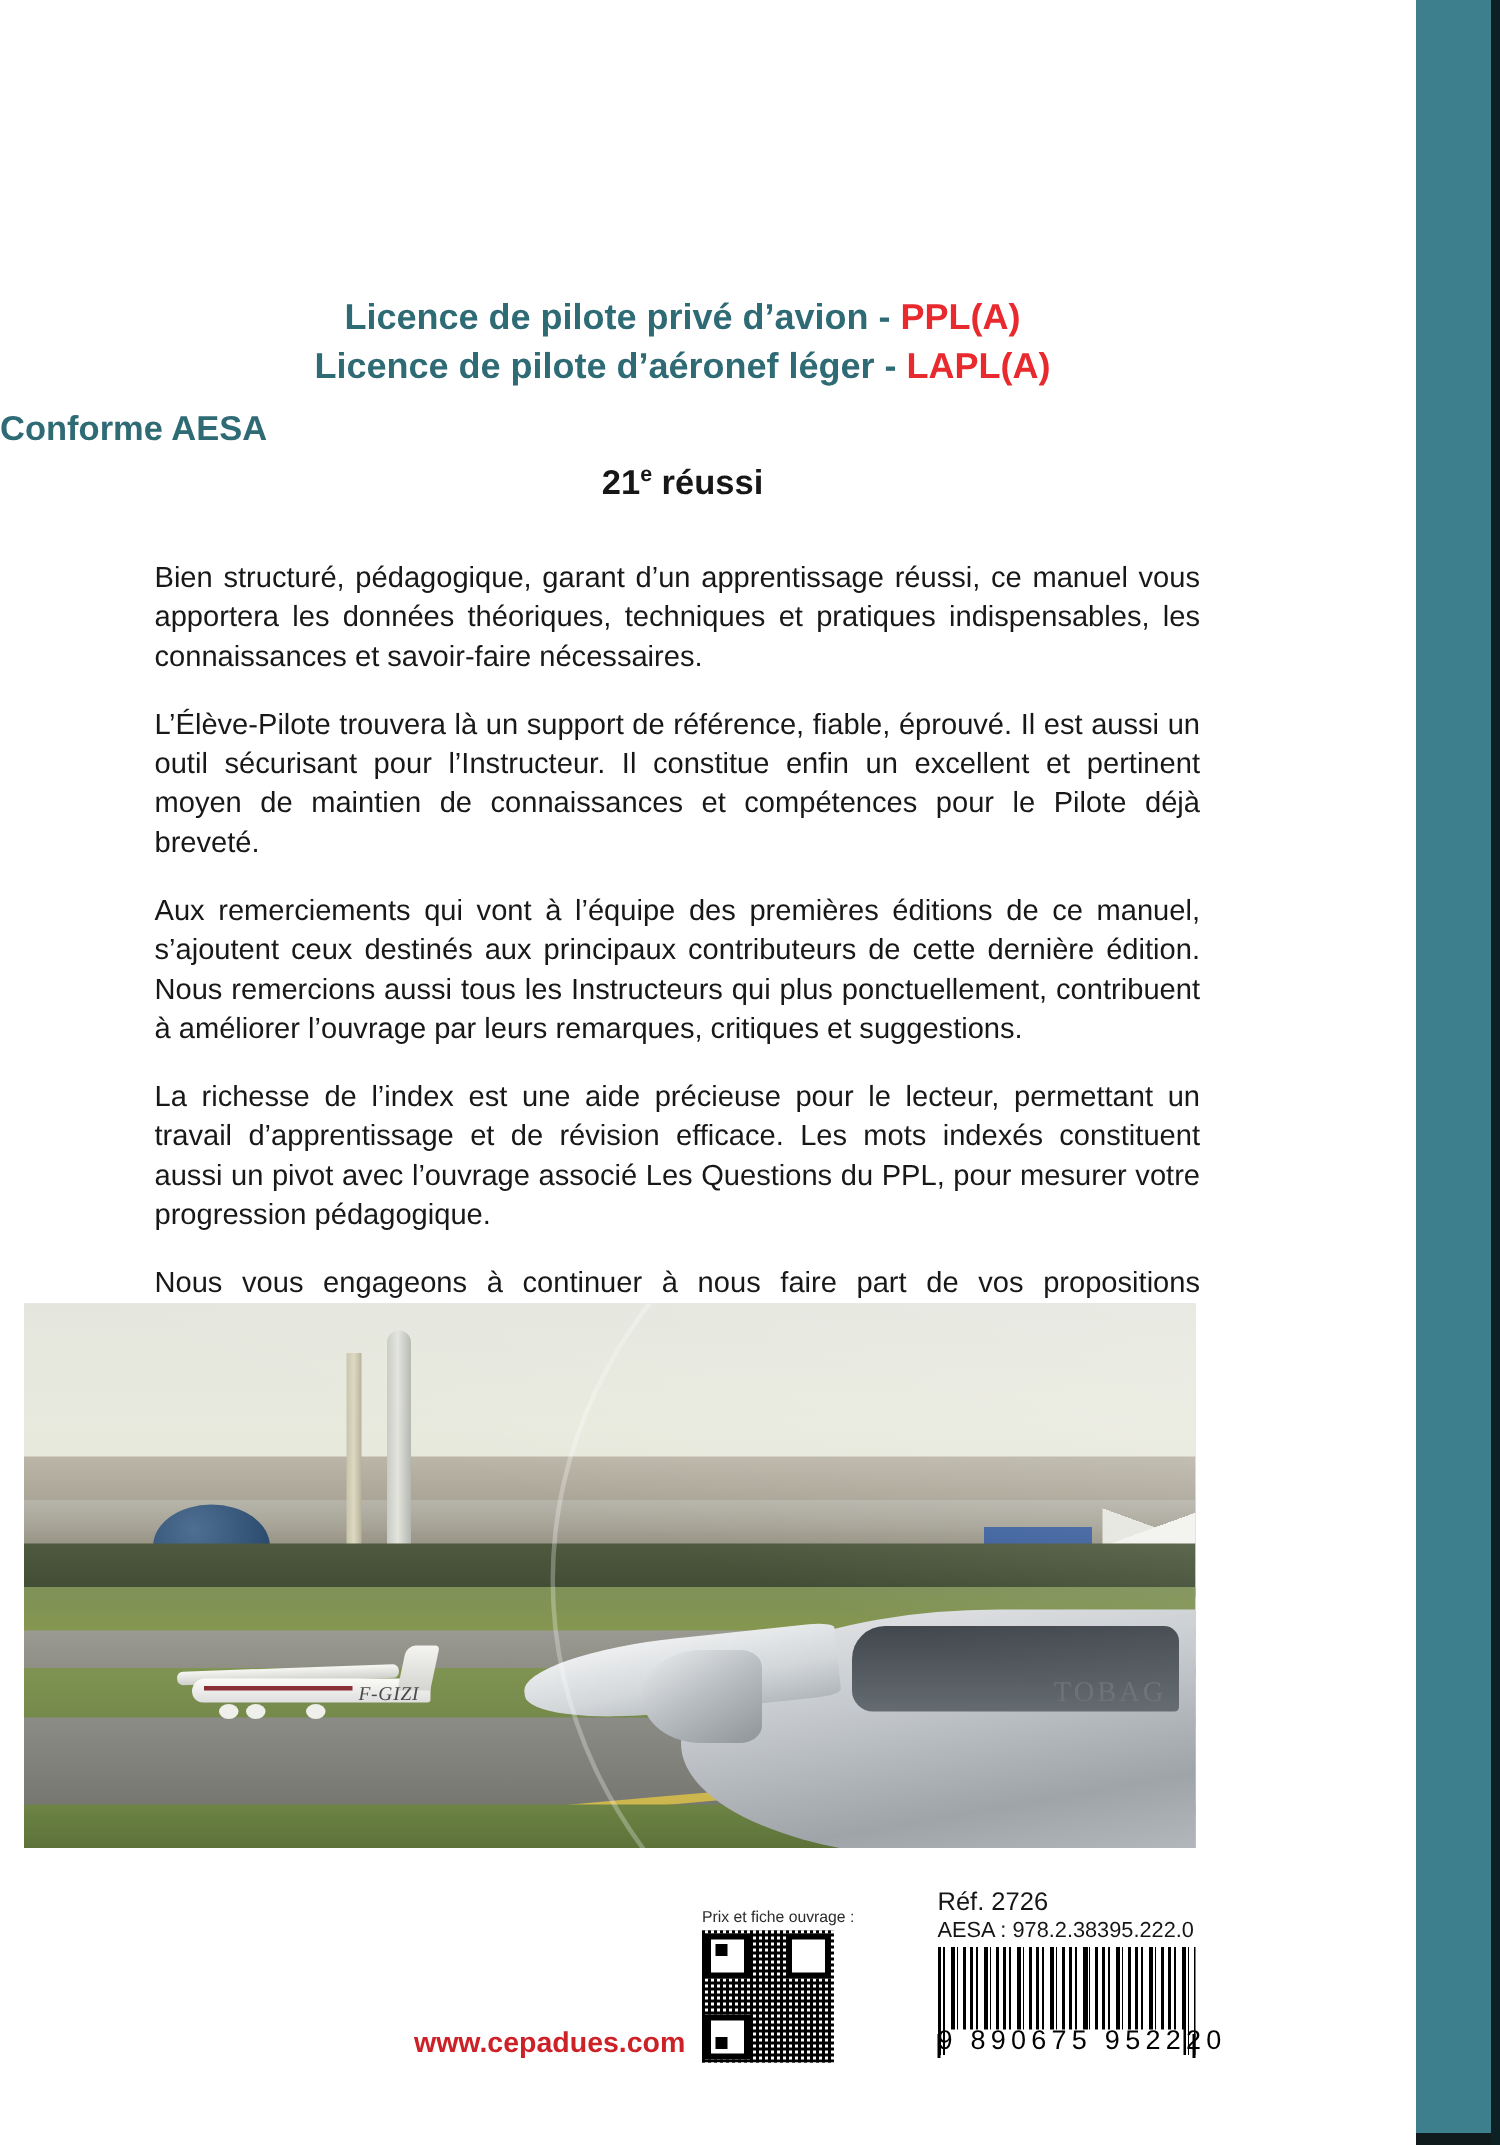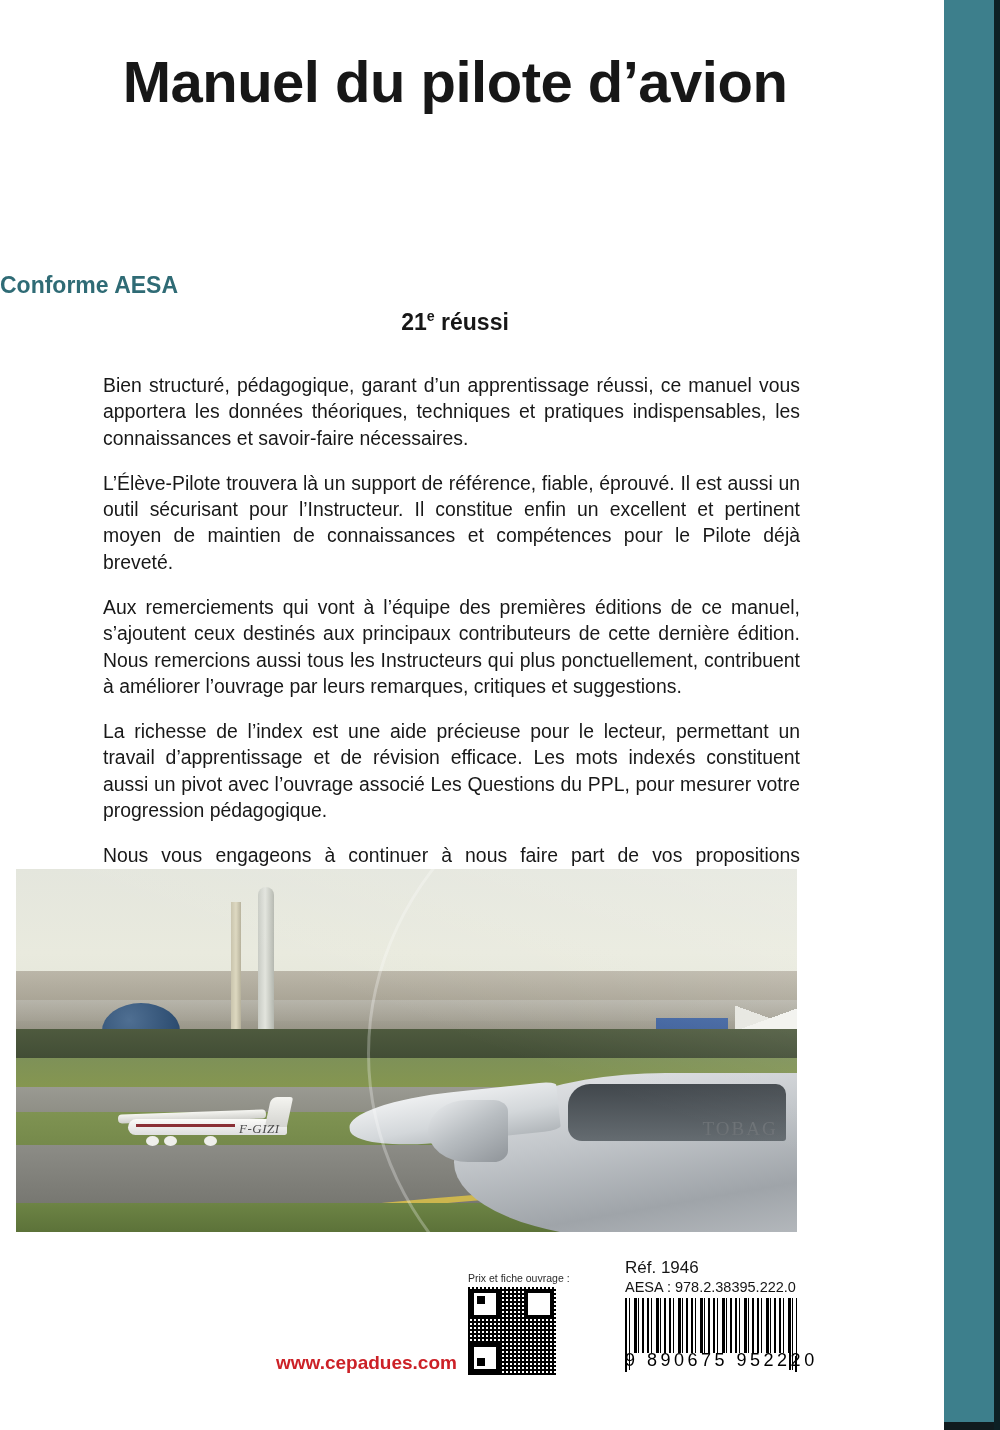--- a/index.html
+++ b/index.html
@@ -457,22 +457,29 @@
 <body>
 
 <div class="cover">
 
   <div class="spine"></div>
   <div class="spine-edge"></div>
   <div class="spine-bottom"></div>
 
   <div class="content">
 
-    <div class="title">Manuel du pilote d’avion</div>
-
+
+    <div class="licences">
+      <div class="lic-line">
+        <span>Licence de pilote privé d’avion - </span><span class="lic-code">PPL(A)</span>
+      </div>
+      <div class="lic-line">
+        <span>Licence de pilote d’aéronef léger - </span><span class="lic-code">LAPL(A)</span>
+      </div>
+    </div>
 
     <div class="conforme">Conforme AESA</div>
 
     <div class="edition">
       <span>21</span><sup>e</sup><span> réussi</span>
     </div>
 
     <div class="body-copy">
       <p>Bien structuré, pédagogique, garant d’un apprentissage réussi, ce manuel vous apportera les données théoriques, techniques et pratiques indispensables, les connaissances et savoir-faire nécessaires.</p>
       <p>L’Élève-Pilote trouvera là un support de référence, fiable, éprouvé. Il est aussi un outil sécurisant pour l’Instructeur. Il constitue enfin un excellent et pertinent moyen de maintien de connaissances et compétences pour le Pilote déjà breveté.</p>
@@ -528,21 +535,21 @@
       <div class="qr-caption">Prix et fiche ouvrage :</div>
       <div class="qr-code">
         <div class="qr-eye3"></div>
         <div class="qr-eye-dot" style="left:9px;top:9px;"></div>
         <div class="qr-eye-dot" style="right:9px;top:9px;"></div>
         <div class="qr-eye-dot" style="left:9px;bottom:9px;"></div>
       </div>
     </div>
 
     <div class="isbn-block">
-      <div class="ref-line">Réf. 1946</div>
+      <div class="ref-line">Réf. 2726</div>
       <div class="isbn-line">AESA : 978.2.38395.222.0</div>
       <div class="barcode">
         <div class="barcode-mask"></div>
         <div class="barcode-guard-l"></div>
         <div class="barcode-guard-r"></div>
         <div class="barcode-digits">9 890675 952220</div>
       </div>
     </div>
 
   </div>

